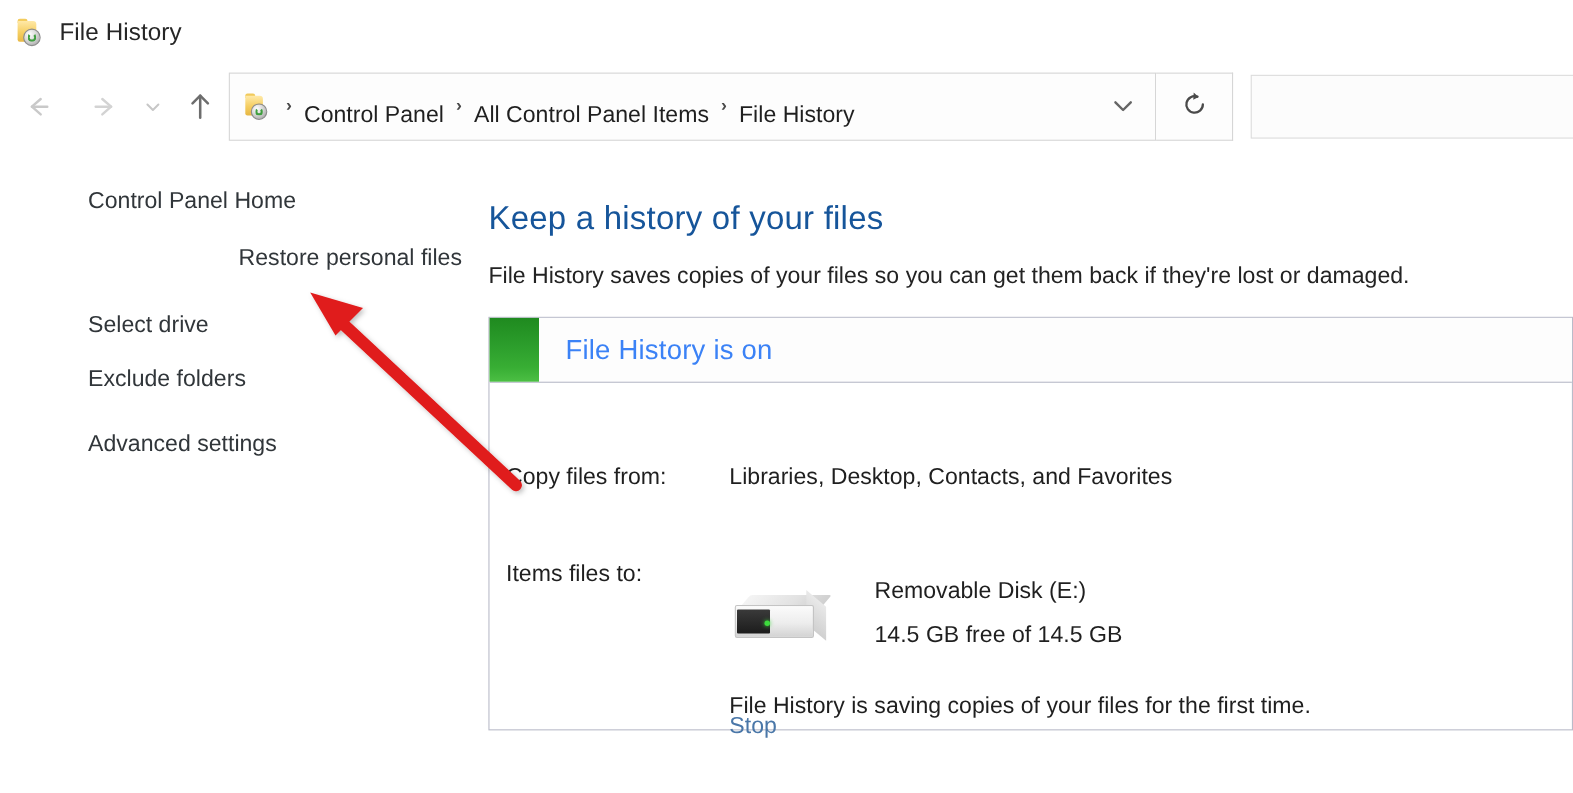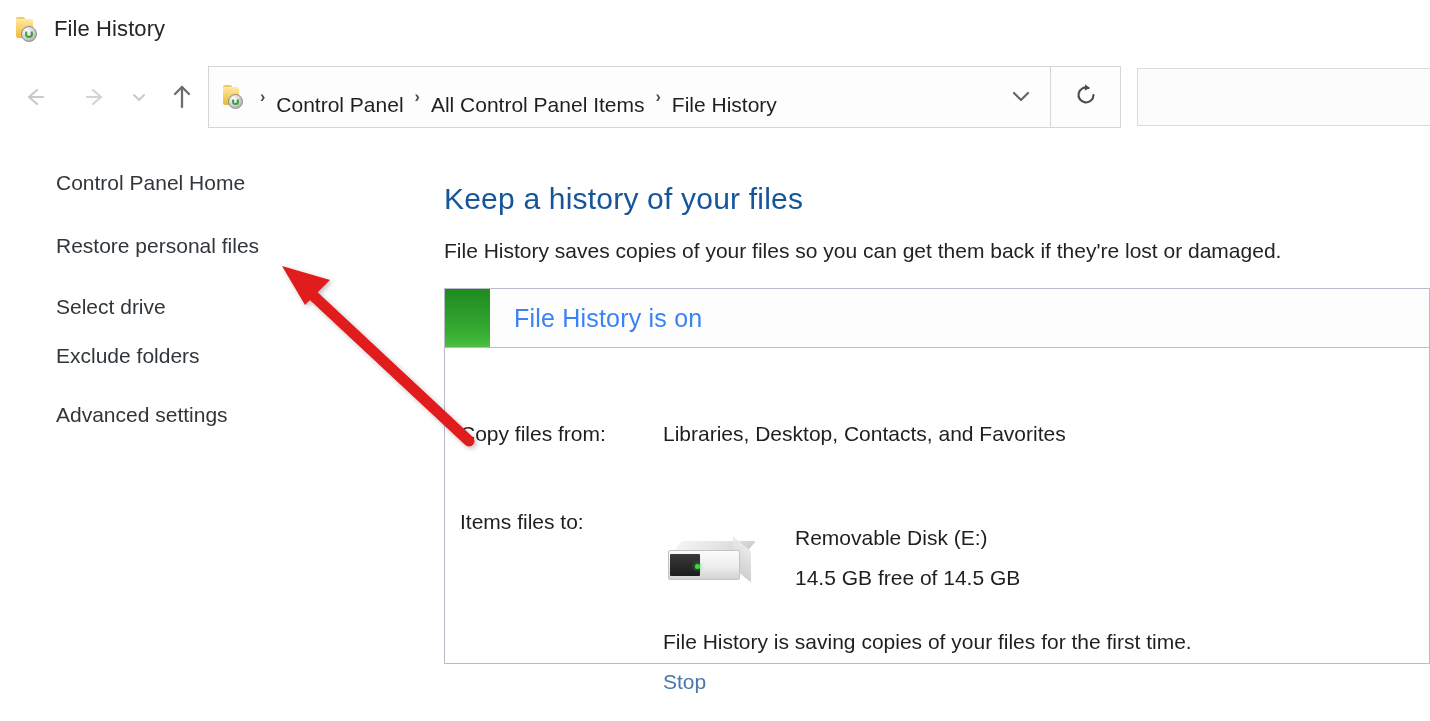--- a/index.html
+++ b/index.html
@@ -183,26 +183,26 @@
 
   
   .sidebar {
     position: absolute;
     left: 0; top: 150px;
     width: 420px;
   }
   .side-link {
     font-size: 21px;
     color: #31363a;
-    padding-left: 56px;
+    padding-left: 80px;
     line-height: 1;
     white-space: nowrap;
   }
   .side-link.home     { margin-top: 22px; }
-  .side-link.restore  { margin-top: 42px; }
+  .side-link.restore  { margin-top: 31px; text-align: right; }
   .side-link.select   { margin-top: 40px; }
   .side-link.exclude  { margin-top: 28px; }
   .side-link.advanced { margin-top: 38px; }
 
   
   .content {
     position: absolute;
     left: 444px; top: 150px;
     width: 990px;
   }
@@ -306,21 +306,21 @@
     background: #3ddb3d;
     box-shadow: 0 0 4px #3ddb3d;
   }
 
   .drive-name { left: 350px; top: 238px; }
   .drive-size { left: 350px; top: 278px; }
 
   .saving-text { left: 218px; top: 342px; }
   .stop-link {
     position: absolute;
-    left: 218px; top: 382px;
+    left: 218px; top: 360px;
     font-size: 21px;
     color: #4a77a8;
     line-height: 1;
     cursor: pointer;
   }
 
   
   .annot-arrow {
     position: absolute;
     left: 0; top: 0;

